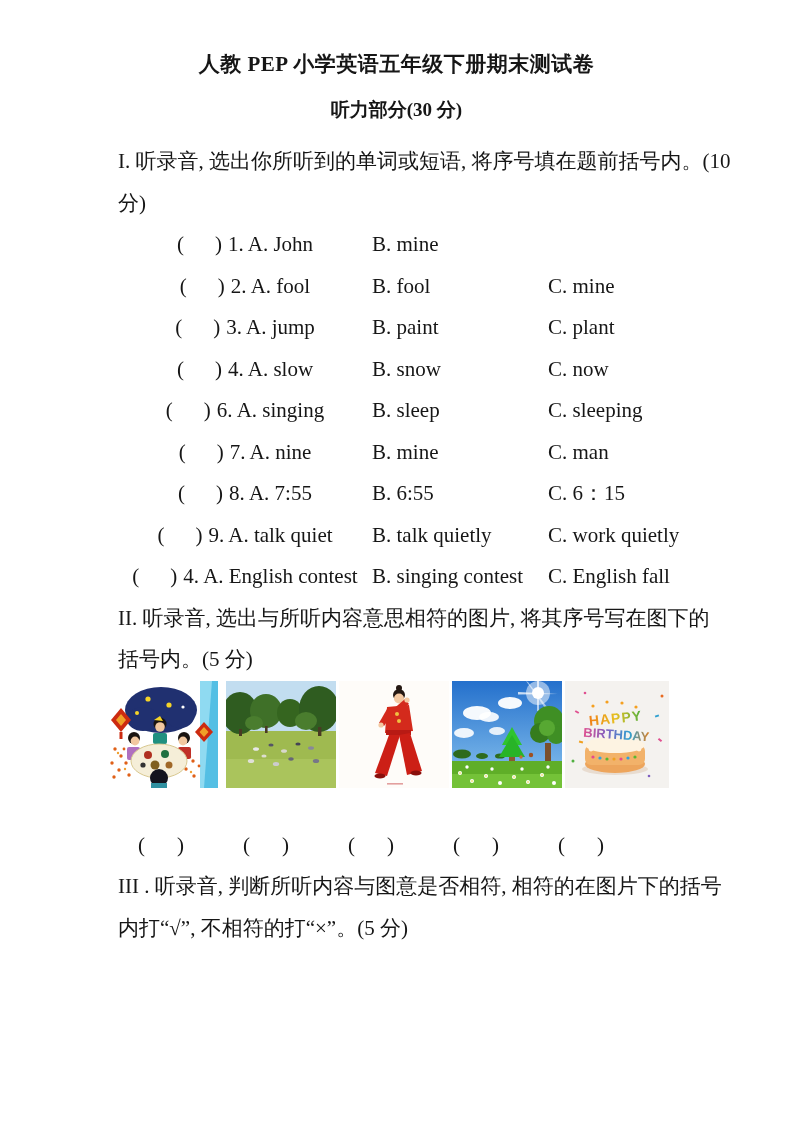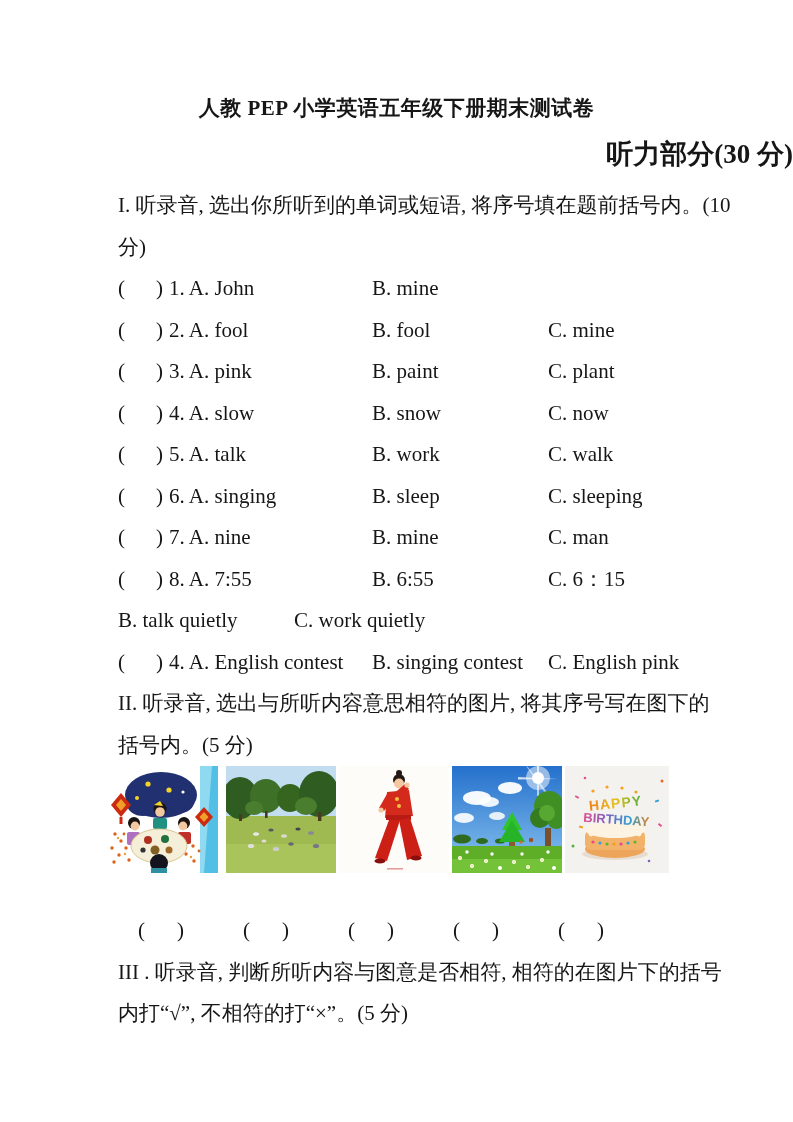--- a/index.html
+++ b/index.html
@@ -6,50 +6,50 @@
   .page{
     position:relative;
     width:793px;height:1122px;
     margin:0 auto;
     background:#ffffff;
     color:#161616;
     font-family:"Liberation Serif","DejaVu Serif",serif;
     overflow:hidden;
   }
   .title{
-    padding-top:96px;
+    padding-top:52px;
     text-align:center;
     font-weight:700;
     font-size:21px;
     line-height:24px;
     letter-spacing:0.5px;
   }
   .subtitle{
     margin-top:22px;
-    text-align:right;
+    text-align:center;
     font-weight:700;
-    font-size:27px;
+    font-size:19px;
     line-height:24px;
   }
   .content{
     margin:19px 100px 0 118px;
     font-size:21px;
   }
   .tline{
     height:41.5px;
     line-height:41.5px;
     white-space:nowrap;
   }
   .opt-row{
     display:flex;
     height:41.5px;
     line-height:41.5px;
     white-space:nowrap;
   }
-  .col-a{width:254px;flex:none;}
+  .col-a{width:254px;flex:none;text-align:center;}
   .col-b{width:176px;flex:none;}
   .col-c{flex:none;}
   .pgap{display:inline-block;width:31px;}
   .numsp{display:inline-block;width:6px;}
   .images-row{
     display:flex;
     gap:3px;
     margin-left:-15px;
     margin-top:0;
   }
@@ -83,57 +83,53 @@
     <div class="opt-row">
       <span class="col-a"><span>(</span><span class="pgap"></span><span>)</span><span class="numsp"></span><span>1.</span> <span>A. John</span></span>
       <span class="col-b">B. mine</span>
     </div>
     <div class="opt-row">
       <span class="col-a"><span>(</span><span class="pgap"></span><span>)</span><span class="numsp"></span><span>2.</span> <span>A. fool</span></span>
       <span class="col-b">B. fool</span>
       <span class="col-c">C. mine</span>
     </div>
     <div class="opt-row">
-      <span class="col-a"><span>(</span><span class="pgap"></span><span>)</span><span class="numsp"></span><span>3.</span> <span>A. pink</span></span>
+      <span class="col-a"><span>(</span><span class="pgap"></span><span>)</span><span class="numsp"></span><span>3.</span> <span>A. jump</span></span>
       <span class="col-b">B. paint</span>
       <span class="col-c">C. plant</span>
     </div>
     <div class="opt-row">
       <span class="col-a"><span>(</span><span class="pgap"></span><span>)</span><span class="numsp"></span><span>4.</span> <span>A. slow</span></span>
       <span class="col-b">B. snow</span>
       <span class="col-c">C. now</span>
     </div>
     <div class="opt-row">
-      <span class="col-a"><span>(</span><span class="pgap"></span><span>)</span><span class="numsp"></span><span>5.</span> <span>A. talk</span></span>
-      <span class="col-b">B. work</span>
-      <span class="col-c">C. walk</span>
-    </div>
-    <div class="opt-row">
       <span class="col-a"><span>(</span><span class="pgap"></span><span>)</span><span class="numsp"></span><span>6.</span> <span>A. singing</span></span>
       <span class="col-b">B. sleep</span>
       <span class="col-c">C. sleeping</span>
     </div>
     <div class="opt-row">
       <span class="col-a"><span>(</span><span class="pgap"></span><span>)</span><span class="numsp"></span><span>7.</span> <span>A. nine</span></span>
       <span class="col-b">B. mine</span>
       <span class="col-c">C. man</span>
     </div>
     <div class="opt-row">
       <span class="col-a"><span>(</span><span class="pgap"></span><span>)</span><span class="numsp"></span><span>8.</span> <span>A. 7:55</span></span>
       <span class="col-b">B. 6:55</span>
       <span class="col-c">C. 6：15</span>
     </div>
     <div class="opt-row">
+      <span class="col-a"><span>(</span><span class="pgap"></span><span>)</span><span class="numsp"></span><span>9.</span> <span>A. talk quiet</span></span>
       <span class="col-b">B. talk quietly</span>
       <span class="col-c">C. work quietly</span>
     </div>
     <div class="opt-row">
       <span class="col-a"><span>(</span><span class="pgap"></span><span>)</span><span class="numsp"></span><span>4.</span> <span>A. English contest</span></span>
       <span class="col-b">B. singing contest</span>
-      <span class="col-c">C. English pink</span>
+      <span class="col-c">C. English fall</span>
     </div>
 
     <div class="tline">II. 听录音, 选出与所听内容意思相符的图片, 将其序号写在图下的</div>
     <div class="tline">括号内。(5 分)</div>
 
     <div class="images-row">
 
       <svg class="img-box w120" viewBox="0 0 120 107">
         <rect width="120" height="107" fill="#ffffff"></rect>
         <rect x="97" y="0" width="18" height="107" fill="#54bfe4"></rect>

